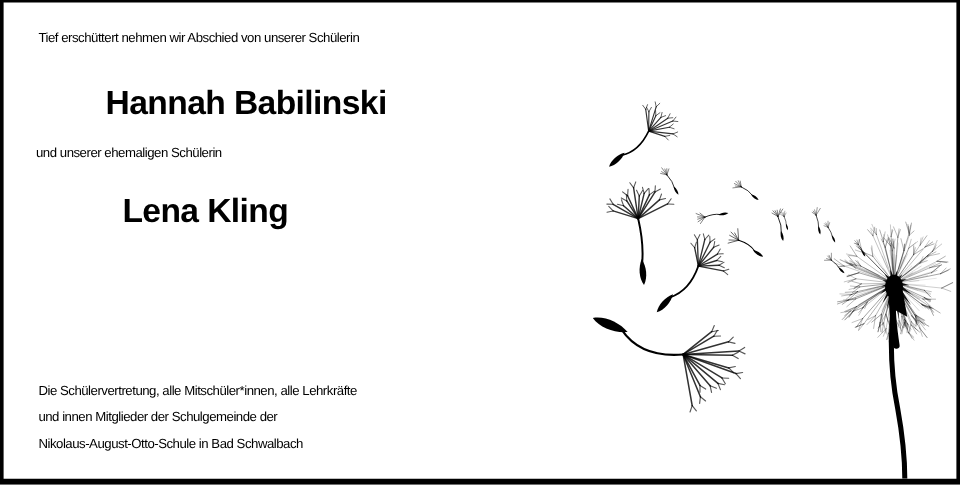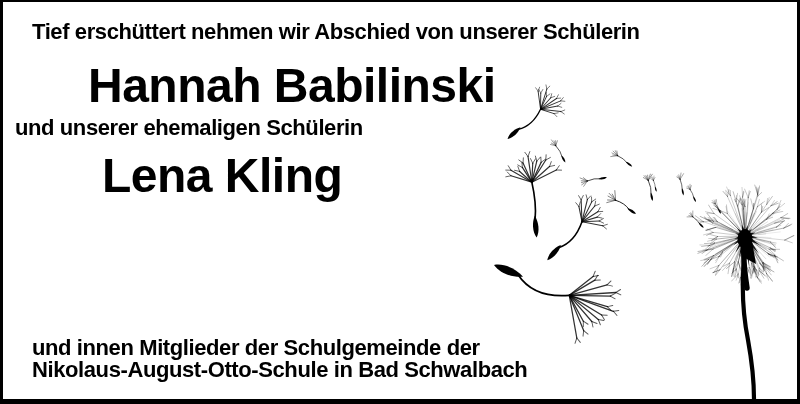--- a/index.html
+++ b/index.html
@@ -1,48 +1,48 @@
 <!DOCTYPE html>
 <html><head>
 <meta charset="utf-8">
 <style>
   html,body{margin:0;padding:0;background:#ffffff;}
   body{width:800px;height:404px;overflow:hidden;
        font-family:"Liberation Sans","DejaVu Sans",sans-serif;color:#000;}
   .notice{position:relative;box-sizing:border-box;width:800px;height:404px;
           background:#fff;border:solid #000;border-width:2px 3px 5px 3px;overflow:hidden;}
   .notice p,.notice h1{margin:0;padding:0;position:absolute;white-space:nowrap;}
-  .intro,.bodytext{font-size:22px;letter-spacing:-0.4px;font-weight:700;}
+  .intro,.bodytext{font-size:11px;letter-spacing:-0.4px;font-weight:400;}
   .intro{line-height:22px;}
   .bodytext{line-height:23px;}
-  .name{font-size:48px;font-weight:700;letter-spacing:-0.5px;line-height:40px;}
+  .name{font-size:28px;font-weight:700;letter-spacing:-0.5px;line-height:40px;}
   .line1{left:29px;top:19px;}
   .name1{left:85px;top:64px;}
-  .line2{left:12px;top:115px;}
+  .line2{left:27px;top:115px;}
   .name2{left:99px;top:154px;}
   .condolence{left:29px;top:244px;}
   .signature{left:29px;top:313px;line-height:22px;}
   .art{position:absolute;left:477px;top:58px;width:318px;height:339px;}
   .art svg{display:block;width:100%;height:100%;}
 </style>
 </head>
 <body>
 
 <div class="notice">
 
   <p class="intro line1">Tief erschüttert nehmen wir Abschied von unserer Schülerin</p>
 
   <h1 class="name name1">Hannah Babilinski</h1>
 
   <p class="intro line2">und unserer ehemaligen Schülerin</p>
 
   <h1 class="name name2">Lena Kling</h1>
 
 
-  <p class="bodytext signature"><br><span>und innen Mitglieder der Schulgemeinde der</span><br><span>Nikolaus-August-Otto-Schule in Bad Schwalbach</span></p>
+  <p class="bodytext signature"><span>Die Schülervertretung, alle Mitschüler*innen, alle Lehrkräfte</span><br><span>und innen Mitglieder der Schulgemeinde der</span><br><span>Nikolaus-August-Otto-Schule in Bad Schwalbach</span></p>
 
   <div class="art">
     <svg viewBox="0 0 318 339" xmlns="http://www.w3.org/2000/svg">
         <line x1="265.0022128390749" y1="171.0000004896657" x2="265.0129712739374" y2="146.69088119798238" stroke="#000" stroke-width="0.6" opacity="0.5001343698987126" stroke-linecap="round"></line>
         <line x1="265.0129712739374" y1="146.69088119798238" x2="260.63437612157065" y2="137.9576296252711" stroke="#000" stroke-width="0.55" opacity="0.5420708227735673" stroke-linecap="round"></line>
         <line x1="265.0129712739374" y1="146.69088119798238" x2="264.4744826040821" y2="141.0578663963567" stroke="#000" stroke-width="0.55" opacity="0.31069026607153033" stroke-linecap="round"></line>
         <line x1="265.0129712739374" y1="146.69088119798238" x2="264.1723305000976" y2="139.02773995315314" stroke="#000" stroke-width="0.55" opacity="0.46218178408423605" stroke-linecap="round"></line>
         <line x1="265.66753352044185" y1="180.95523955012132" x2="269.2189028873706" y2="207.31778975201436" stroke="#000" stroke-width="0.6" opacity="0.40434641454773623" stroke-linecap="round"></line>
         <line x1="269.2189028873706" y1="207.31778975201436" x2="268.1763314124656" y2="212.45513424114606" stroke="#000" stroke-width="0.55" opacity="0.29870659237607067" stroke-linecap="round"></line>
         <line x1="269.2189028873706" y1="207.31778975201436" x2="270.8911900215112" y2="215.7632983699202" stroke="#000" stroke-width="0.55" opacity="0.48449091790196575" stroke-linecap="round"></line>

